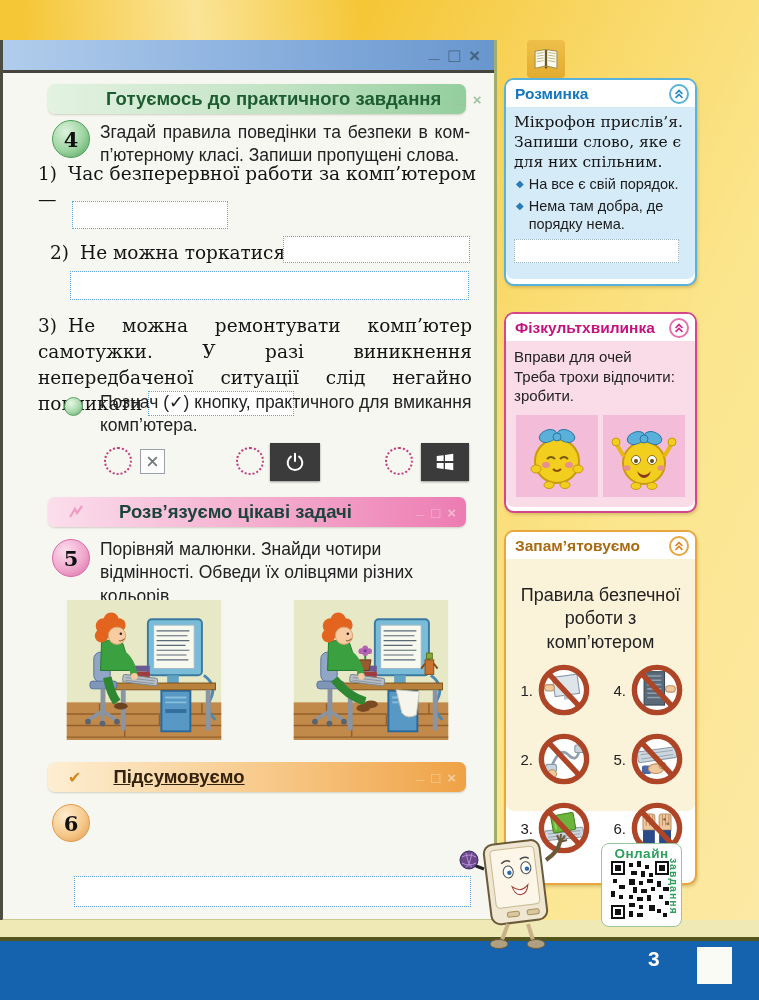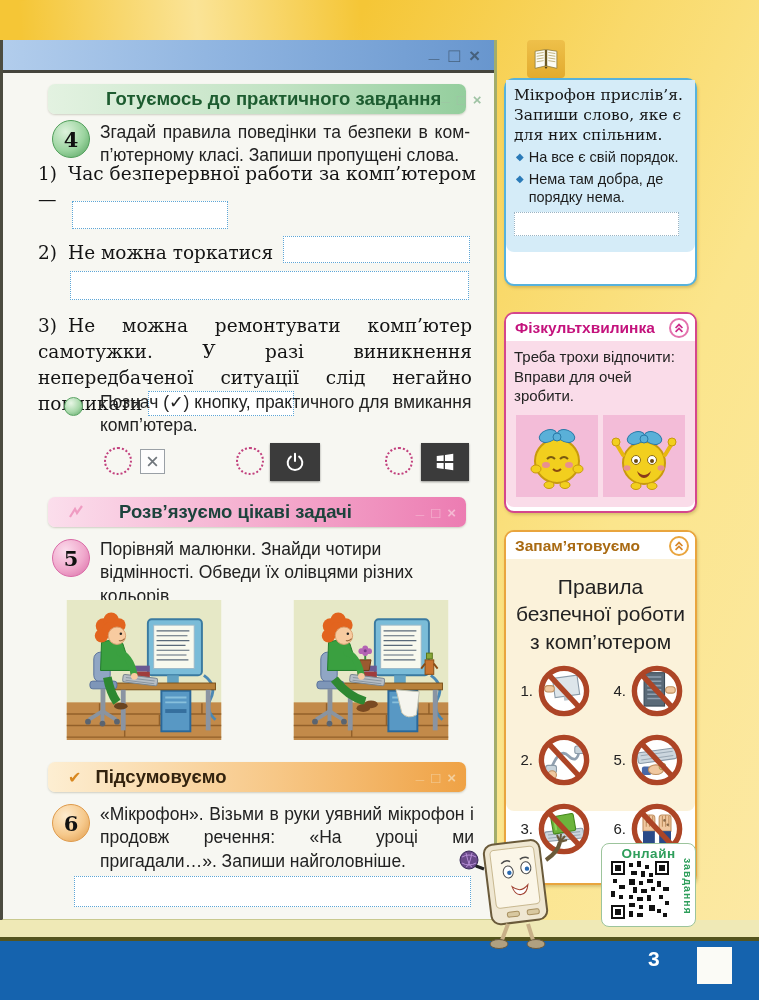--- a/index.html
+++ b/index.html
@@ -79,36 +79,36 @@
   .panel.cream{border:2px solid #e9a53e;}
   .panel.cream .panel-title{color:#a96a12;}
   .panel.cream .panel-body{background:#fbf2da;}
   .panel.cream .chev-btn{border:2px solid #e9a53e;}
   .rozminka-text{font-family:"DejaVu Serif",serif;font-size:15.5px;line-height:1.28;color:#141414;}
   .bullet-row{display:flex;font-size:14.5px;line-height:1.25;color:#1c1c1c;margin-top:3px;}
   .bullet-diamond{color:#2a7ab8;font-size:10px;margin:3px 5px 0 2px;}
   .fizkult-text{font-size:15px;line-height:1.3;color:#222;}
   .smiley-row{display:flex;gap:5px;margin-top:9px;justify-content:center;}
   .smiley-box{width:82px;height:82px;background:#f3bcd8;display:flex;align-items:center;justify-content:center;}
-  .memo-heading{font-size:21px;line-height:1.3;color:#222;text-align:center;margin-top:8px;}
+  .memo-heading{font-size:18px;line-height:1.3;color:#222;text-align:center;margin-top:19px;}
   .memo-grid{display:flex;justify-content:space-between;margin-top:8px;padding:0 2px;}
   .memo-col{display:flex;flex-direction:column;gap:13px;}
   .memo-item{display:flex;align-items:center;gap:3px;}
   .memo-num{font-size:15px;color:#222;width:17px;text-align:right;}
 
   
   .bottom-strip{left:0;top:920px;width:759px;height:17px;background:#efe9b6;}
   .olive-line{left:0;top:937px;width:759px;height:4px;background:#54541e;}
   .footer-bar{left:0;top:941px;width:759px;height:59px;background:#1563ae;}
   .page-num{position:absolute;left:648px;top:947px;color:#fff;font-size:21px;font-weight:700;}
   .corner-square{position:absolute;left:697px;top:947px;width:35px;height:37px;background:#fbfbf6;}
 
   .book-tab{position:absolute;left:527px;top:40px;width:38px;height:38px;background:linear-gradient(180deg,#eec04a,#e2ab2e);
     border-radius:4px;display:flex;align-items:center;justify-content:center;}
-  .qr-card{position:absolute;left:601px;top:843px;width:95px;height:84px;background:#fff;border:1.5px solid #9cc49c;
+  .qr-card{position:absolute;left:601px;top:843px;width:81px;height:84px;background:#fff;border:1.5px solid #9cc49c;
     border-radius:8px;box-sizing:border-box;padding:2px 3px;}
   .qr-line1{color:#2e9e5b;font-weight:700;font-size:13.5px;text-align:center;letter-spacing:.5px;}
   .qr-vertical{position:absolute;right:1px;top:14px;color:#2e9e5b;font-weight:700;font-size:10.5px;
     writing-mode:vertical-rl;letter-spacing:1px;}
   .mascot{position:absolute;left:452px;top:826px;width:135px;height:130px;}
 </style>
 </head>
 <body>
 
 <div class="page">
@@ -135,21 +135,21 @@
   </div>
 
   <div class="task-circle green" style="left:52px;top:120px;">4</div>
   <div class="task-text" style="left:100px;top:121px;width:370px;">Згадай правила поведінки та безпеки в ком­п’ютерному класі. Запиши пропущені слова.</div>
 
   <div class="serif-q" style="left:38px;top:161px;width:438px;">
     <span class="q-label">1)</span><span>Час безперервної работи за комп’ютером —</span>
   </div>
   <div class="abs dotted-input" style="left:72px;top:201px;width:156px;height:28px;"></div>
 
-  <div class="serif-q" style="left:38px;top:240px;width:240px;">
+  <div class="serif-q" style="left:50px;top:240px;width:240px;">
     <span class="q-label">2)</span><span>Не можна торкатися</span>
   </div>
   <div class="abs dotted-input" style="left:283px;top:236px;width:187px;height:27px;"></div>
   <div class="abs dotted-input" style="left:70px;top:271px;width:399px;height:29px;"></div>
 
   <div class="serif-q" style="left:38px;top:313px;width:434px;text-align:justify;">
     <span class="q-label">3)</span><span>Не можна ремонтувати комп’ютер самотужки. У разі виникнення непередбаченої ситуації слід негайно покликати</span>
     <span class="dotted-input inline-input" style="width:146px;height:25px;"></span>
   </div>
 
@@ -299,44 +299,51 @@
       <path d="M52,53 q14,4 18,25" stroke="#3aa040" stroke-width="7" fill="none"></path>
       <circle cx="70" cy="79" r="3.5" fill="#f8cba0"></circle>
       <path d="M42,82 q14,18 32,23" stroke="#2e8832" stroke-width="9" fill="none"></path>
       <ellipse cx="80" cy="108" rx="7" ry="4" fill="#7a4a22"></ellipse>
       <ellipse cx="72" cy="112" rx="7" ry="4" fill="#7a4a22"></ellipse>
     </svg>
   </div>
 
   <div class="sec-header orange" style="top:762px;">
     <span class="check-glyph">✔</span>
-    <span class="sec-title" style="margin-left:14px;">Підсумовуємо</span>
+    <span class="sec-title" style="margin-left:32px;text-decoration:underline;">Підсумовуємо</span>
     <span class="spacer"></span>
     <span class="win-controls small">
       <span class="wc-min">_</span>
       <span>□</span>
       <span>×</span>
     </span>
   </div>
 
   <div class="task-circle orange" style="left:52px;top:804px;">6</div>
-  <div class="task-text" style="left:100px;top:803px;width:374px;">«Мікрофон». Візьми в руки уявний мікрофон і продовж речення: «На уроці ми пригадали…». Запиши найголовніше.</div>
   <div class="abs dotted-input" style="left:74px;top:876px;width:397px;height:31px;"></div>
 
   <div class="book-tab">
     <svg width="28" height="24" viewBox="0 0 36 30">
       <path d="M4,5 L17,3 V24 L4,27 Z" fill="#fcfcf4" stroke="#8a7a40"></path>
       <path d="M32,5 L19,3 V24 L32,27 Z" fill="#fcfcf4" stroke="#8a7a40"></path>
       <path d="M17,3 h2 v21 h-2 z" fill="#5a4a1a"></path>
       <path d="M6,8 l9,-1.4 M6,11.5 l9,-1.4 M6,15 l9,-1.4 M6,18.5 l9,-1.4 M21,6.6 l9,1.4 M21,10.1 l9,1.4 M21,13.6 l9,1.4 M21,17.1 l9,1.4" stroke="#b0a060" stroke-width="1"></path>
       <path d="M16,25 l2,3 l2,-3 z" fill="#4a3a10"></path>
     </svg>
   </div>
 
   <div class="panel blue" style="top:78px;height:208px;">
+    <div class="panel-header">
+      <span class="panel-title">Розминка</span>
+      <span class="chev-btn">
+        <svg width="12" height="12" viewBox="0 0 14 14">
+          <path d="M3,7 L7,3 L11,7 M3,11.5 L7,7.5 L11,11.5" stroke="#2a8ac0" stroke-width="2" fill="none"></path>
+        </svg>
+      </span>
+    </div>
     <div class="panel-body" style="height:172px;">
       <div class="rozminka-text">Мікрофон прислів’я. Запиши слово, яке є для них спільним.</div>
       <div class="bullet-row">
         <span class="bullet-diamond">◆</span>
         <span>На все є свій порядок.</span>
       </div>
       <div class="bullet-row">
         <span class="bullet-diamond">◆</span>
         <span>Нема там добра, де порядку нема.</span>
       </div>
@@ -347,22 +354,22 @@
   <div class="panel pink" style="top:312px;height:201px;">
     <div class="panel-header">
       <span class="panel-title">Фізкультхвилинка</span>
       <span class="chev-btn">
         <svg width="12" height="12" viewBox="0 0 14 14">
           <path d="M3,7 L7,3 L11,7 M3,11.5 L7,7.5 L11,11.5" stroke="#cc2a8a" stroke-width="2" fill="none"></path>
         </svg>
       </span>
     </div>
     <div class="panel-body" style="height:166px;">
+      <div class="fizkult-text">Вправи для очей</div>
       <div class="fizkult-text">Треба трохи відпочити:</div>
-      <div class="fizkult-text">Вправи для очей</div>
       <div class="fizkult-text l3">зробити.</div>
       <div class="smiley-row">
         <div class="smiley-box">
           <svg width="70" height="70" viewBox="0 0 70 70">
             <circle cx="35" cy="40" r="22" fill="#f2cf1e" stroke="#c89a0e" stroke-width="2"></circle>
             <g fill="#5ab0d8" stroke="#2a7aa8">
                 <ellipse cx="26" cy="15" rx="9" ry="6" transform="rotate(-20 26 15)"></ellipse>
                 <ellipse cx="44" cy="15" rx="9" ry="6" transform="rotate(20 44 15)"></ellipse>
                 <circle cx="35" cy="16" r="4"></circle>
               </g>

